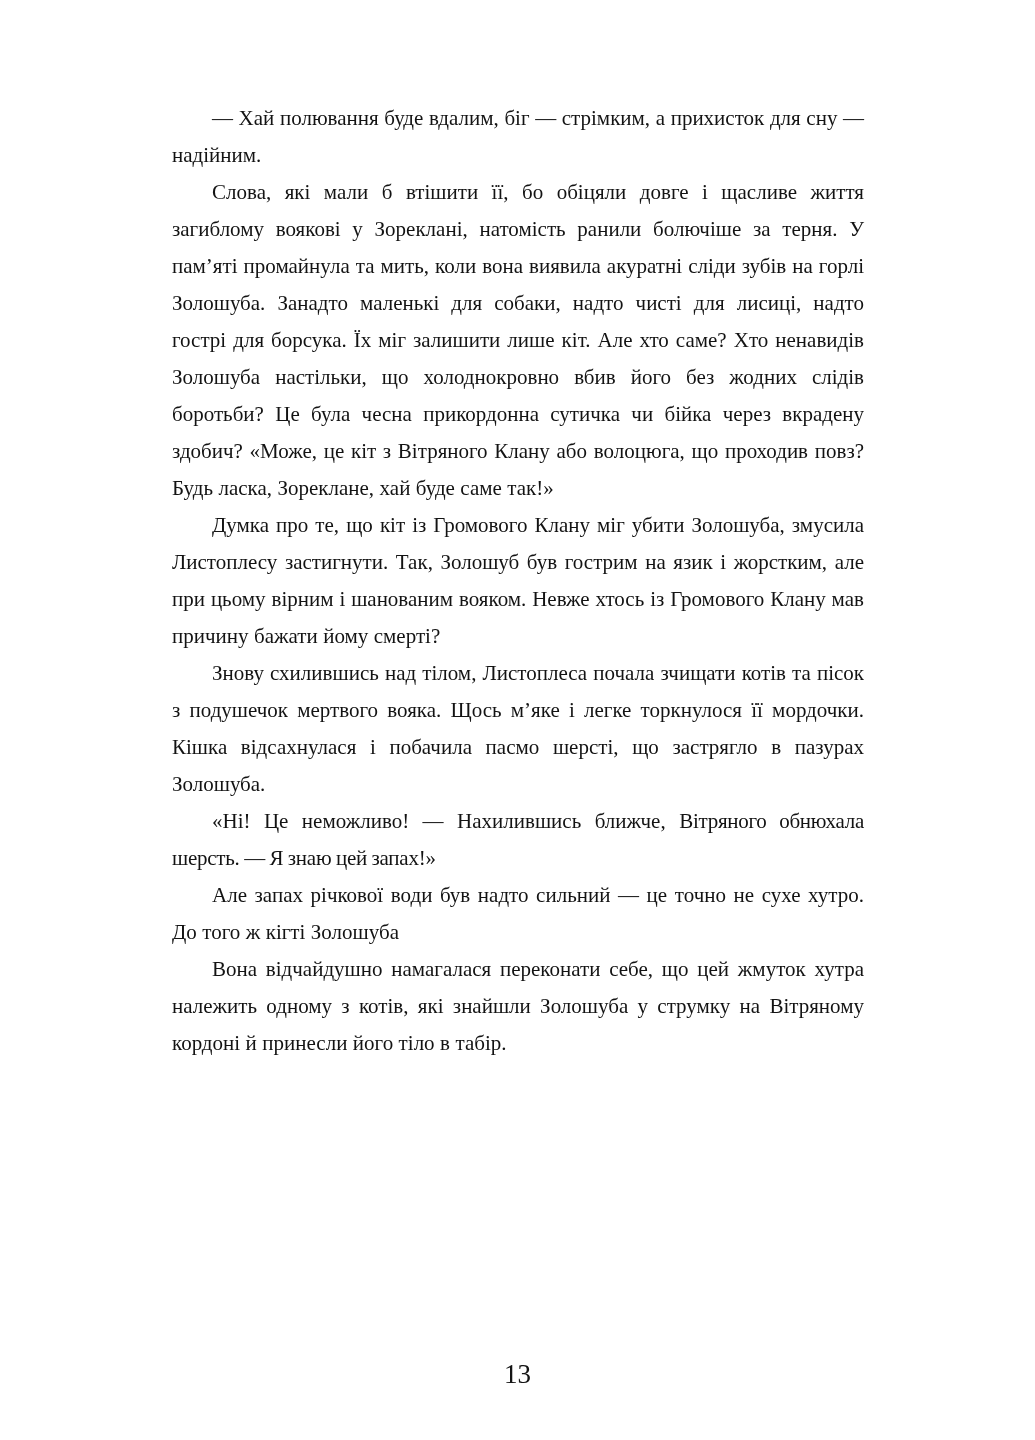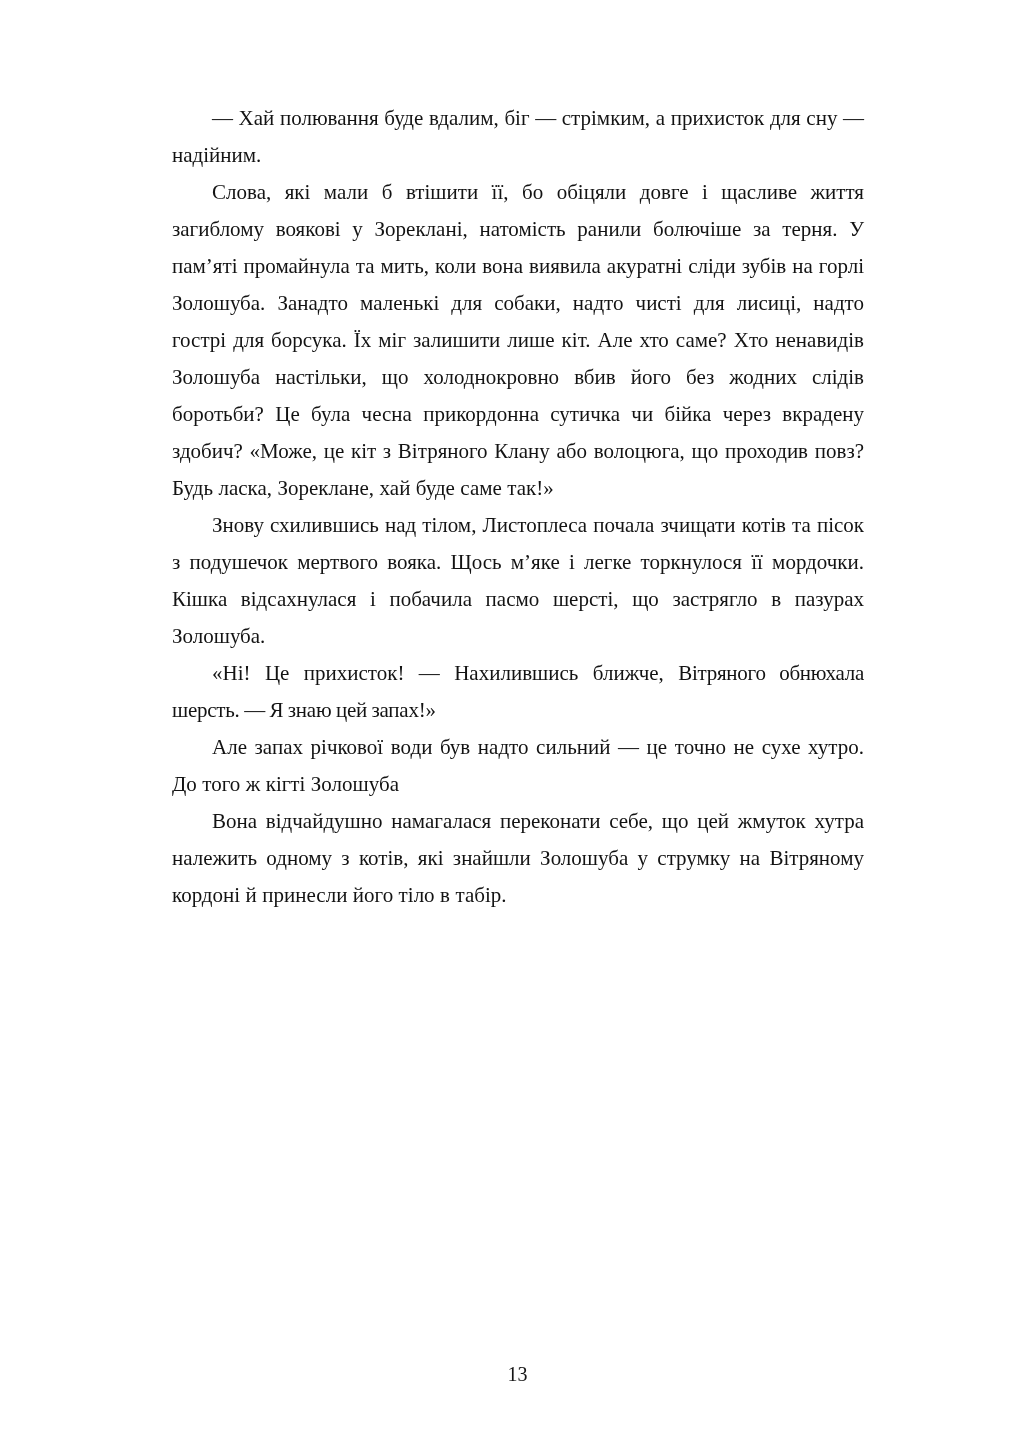--- a/index.html
+++ b/index.html
@@ -48,42 +48,43 @@
   .tight {
     letter-spacing: -0.012em;
     word-spacing: -0.02em;
   }
   .folio {
     position: absolute;
     left: 0;
     top: 1358px;
     width: 1035px;
     text-align: center;
-    font-size: 20px;
+    font-size: 27px;
     line-height: 32px;
     color: #151515;
     font-family: "Liberation Serif", "DejaVu Serif", serif;
   }
 </style>
 </head>
 <body>
 
 <div class="page">
 
   <div class="text-block">
 
     <p class="para">— Хай полювання буде вдалим, біг — стрімким, а прихисток для сну — надійним.</p>
 
     <p class="para">Слова, які мали б втішити її, бо обіцяли довге і щасливе життя загиблому воякові у Зореклані, натомість ранили болючіше за терня. У пам’яті промайнула та мить, коли вона виявила акуратні сліди зубів на горлі Золошуба. Занадто маленькі для собаки, надто чисті для лисиці, надто гострі для борсука. Їх міг залишити лише кіт. Але хто саме? Хто ненавидів Золошуба настільки, що холоднокровно вбив його без жодних слідів боротьби? Це була чесна прикордонна сутичка чи бійка через вкрадену здобич? «Може, це кіт з Вітряного Клану або волоцюга, що проходив повз? Будь ласка, Зореклане, хай буде саме так!»</p>
 
+    <p class="para">Думка про те, що кіт із Громового Клану міг убити Золошуба, змусила Листоплесу застигнути. Так, Золошуб був гострим на язик і жорстким, але при цьому вірним і шанованим вояком. Невже хтось із Громового Клану мав причину бажати йому смерті?</p>
 
     <p class="para">Знову схилившись над тілом, Листоплеса почала зчищати котів та пісок з подушечок мертвого вояка. Щось м’яке і легке торкнулося її мордочки. Кішка відсахнулася і побачила пасмо шерсті, що застрягло в пазурах Золошуба.</p>
 
     <p class="para">
-      <span>«Ні! Це прихисток! — Нахилившись ближче,</span>
+      <span>«Ні! Це неможливо! — Нахилившись ближче,</span>
       <span class="tight">Вітряного обнюхала шерсть. — Я знаю цей запах!»</span>
     </p>
 
     <p class="para">Але запах річкової води був надто сильний — це точно не сухе хутро. До того ж кігті Золошуба</p>
 
     <p class="para">Вона відчайдушно намагалася переконати себе, що цей жмуток хутра належить одному з котів, які знайшли Золошуба у струмку на Вітряному кордоні й принесли його тіло в табір.</p>
 
   </div>
 
   <div class="folio">13</div>

